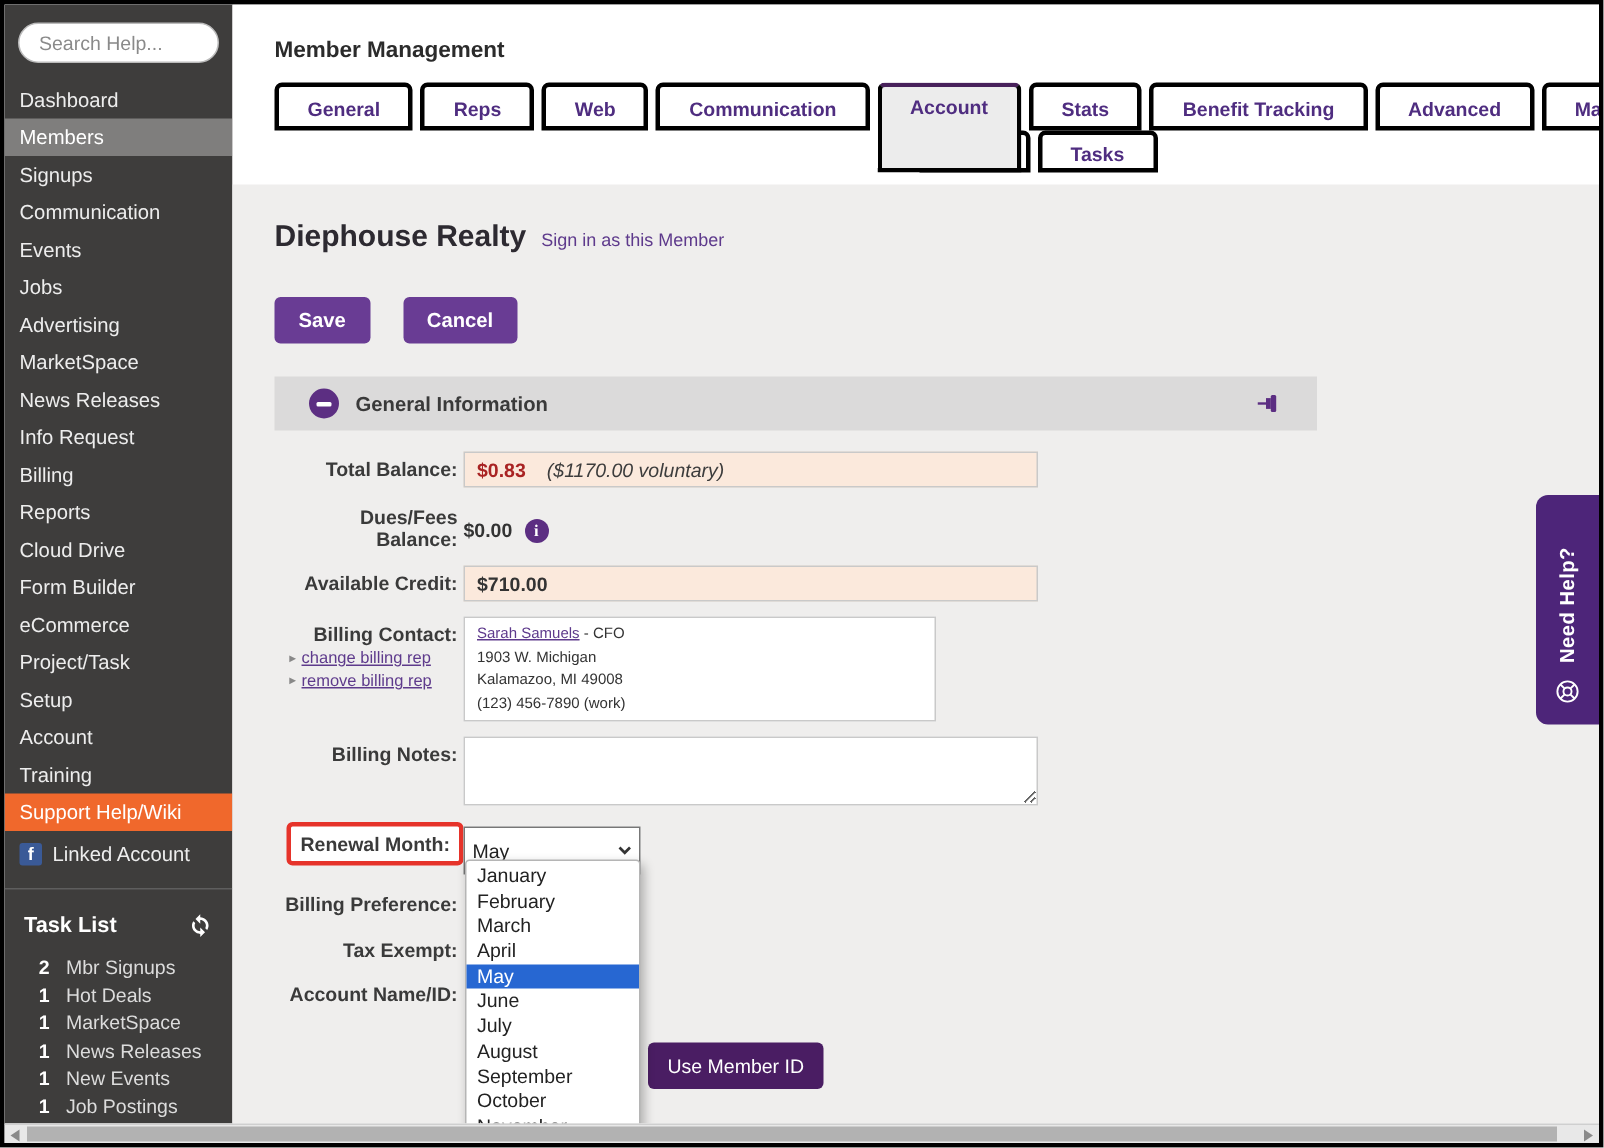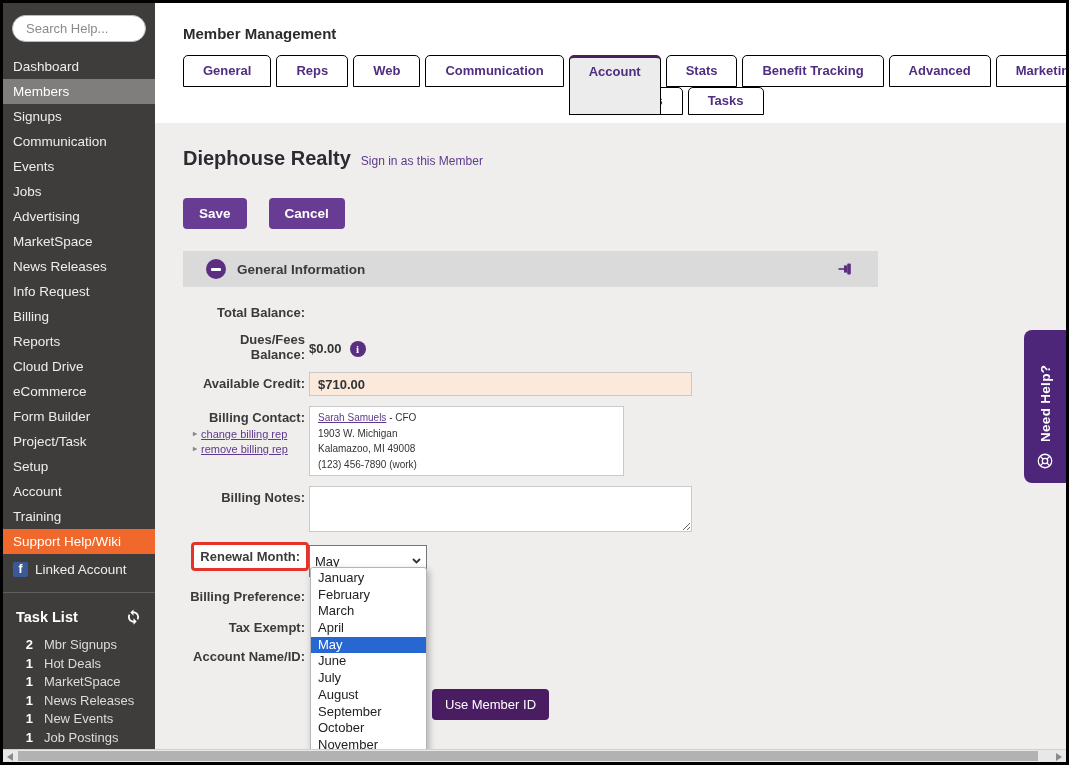--- a/index.html
+++ b/index.html
@@ -37,21 +37,21 @@
   .harrow { position:absolute; top:3px; width:0; height:0; border-style:solid; }
   .harrow.left { left:4px; border-width:4px 6px 4px 0; border-color:transparent #8a8a8a transparent transparent; }
   .harrow.right { right:4px; border-width:4px 0 4px 6px; border-color:transparent transparent transparent #8a8a8a; }
 
   
   .main { position:absolute; left:152px; top:0; right:0; bottom:13px; background:#fff; overflow:hidden; }
   .mm-title { margin:22px 0 0 28px; font-size:15px; font-weight:bold; color:#2B2B2B; }
 
   .tabs { margin:13px 0 0 28px; }
   .tabrow1 { display:flex; gap:5px; align-items:flex-start; height:32px; }
-  .tab { height:32px; padding:0 19px; line-height:30px; background:#fff; border:1px solid #000000;
+  .tab { height:32px; padding:0 19px; line-height:30px; background:#fff; border:3px solid #000000;
     border-radius:5px 5px 0 0; color:#4F2D80; font-size:13px; font-weight:bold; cursor:pointer; white-space:nowrap; }
   .tab.active { background:#ECECEC; border-top:3px solid #48215B; height:60px; margin-bottom:-28px; line-height:28px; position:relative; z-index:2; }
   .tabrow2 { display:flex; gap:5px; margin-left:430px; height:28px; }
   .tabrow2 .tab { height:28px; line-height:26px; }
 
   .content { position:absolute; top:120px; left:0; right:0; bottom:0; background:#EFEEED; padding:24px 0 0 28px; }
 
   .name-row { display:flex; align-items:baseline; gap:10px; }
   .member-name { font-size:20px; font-weight:bold; color:#2D2A31; }
   .signin-link { font-size:12px; color:#5E3A8C; cursor:pointer; }
@@ -130,22 +130,22 @@
     <div class="nav-item">Communication</div>
     <div class="nav-item">Events</div>
     <div class="nav-item">Jobs</div>
     <div class="nav-item">Advertising</div>
     <div class="nav-item">MarketSpace</div>
     <div class="nav-item">News Releases</div>
     <div class="nav-item">Info Request</div>
     <div class="nav-item">Billing</div>
     <div class="nav-item">Reports</div>
     <div class="nav-item">Cloud Drive</div>
+    <div class="nav-item">Form Builder</div>
     <div class="nav-item">eCommerce</div>
-    <div class="nav-item">Form Builder</div>
     <div class="nav-item">Project/Task</div>
     <div class="nav-item">Setup</div>
     <div class="nav-item">Account</div>
     <div class="nav-item">Training</div>
     <div class="nav-item orange">Support Help/Wiki</div>
     <div class="nav-item linked">
       <span class="fb-icon">f</span>
       <span>Linked Account</span>
     </div>
     <div class="sidebar-divider"></div>
@@ -229,20 +229,26 @@
                 <rect x="9.2" y="1.4" width="3.6" height="11.2" rx="1"></rect>
               </g>
             </svg>
         </span>
       </div>
 
       <div class="form">
 
         <div class="frow" style="margin-top:14px;">
           <div class="flabel">Total Balance:</div>
+          <div class="ffield">
+            <div class="peach-box">
+              <span class="red-val">$0.83</span>
+              <span class="balance-note">($1170.00 voluntary)</span>
+            </div>
+          </div>
         </div>
 
         <div class="frow dues-row">
           <div class="flabel" style="padding-top:4px;">Dues/Fees Balance:</div>
           <div class="ffield dues-field">
             <span class="plain-val">$0.00</span>
             <span class="info-icon">i</span>
           </div>
         </div>
 

